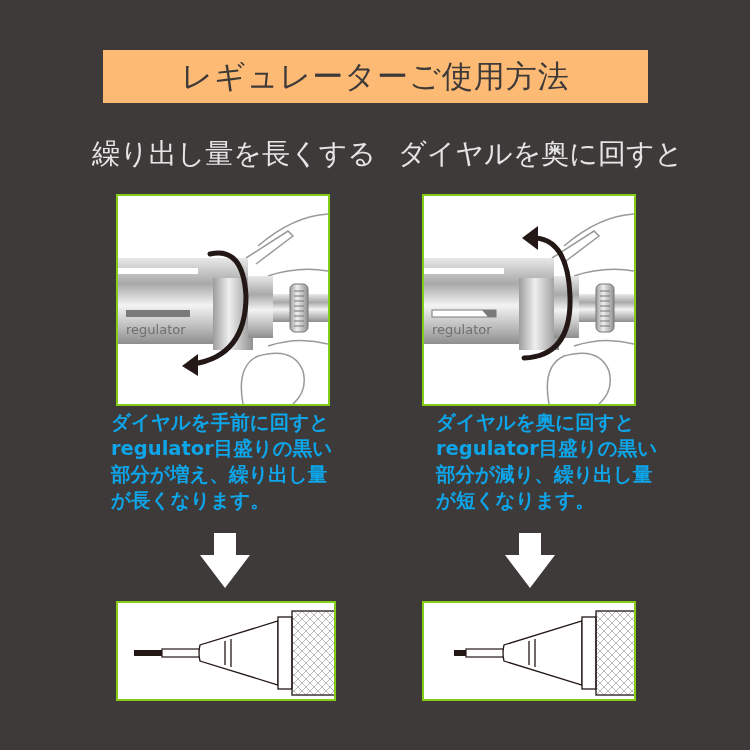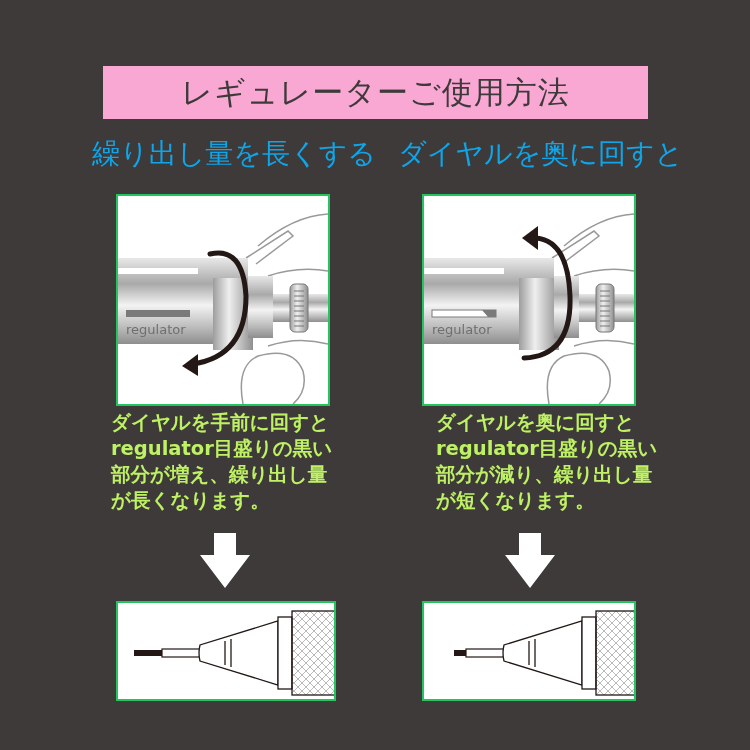--- a/index.html
+++ b/index.html
@@ -2,31 +2,31 @@
 <html><head>
 <meta charset="utf-8">
 <style>
   html, body { margin:0; padding:0; }
   body {
     width:750px; height:750px; background:#3e3a39; position:relative; overflow:hidden;
     font-family:"DejaVu Sans", "Liberation Sans", sans-serif; color:#fff;
   }
   .title-box {
     position:absolute; left:103px; top:50px; width:545px; height:53px;
-    background:#f9a8d4; color:#3e3a39; display:flex; align-items:center; justify-content:center;
-    font-size:31px; letter-spacing:1px;margin-top:16px;
+    background:#fdba74; color:#3e3a39; display:flex; align-items:center; justify-content:center;
+    font-size:31px; letter-spacing:1px;
   }
   .col-heading {
-    position:absolute; top:135px; font-size:28px; color:#0ea5e9; white-space:nowrap; letter-spacing:0px;
+    position:absolute; top:135px; font-size:28px; color:#e5e5e5; white-space:nowrap; letter-spacing:0px;
   }
   .img-box {
-    position:absolute; background:#fff; border:2px solid #22c55e; box-sizing:border-box; overflow:hidden;
+    position:absolute; background:#fff; border:2px solid #84cc16; box-sizing:border-box; overflow:hidden;
   }
   .desc {
-    position:absolute; top:410px; width:240px; font-size:19.5px; line-height:26px; color:#bef264; font-weight:bold;
+    position:absolute; top:410px; width:240px; font-size:19.5px; line-height:26px; color:#0ea5e9; font-weight:bold;
     white-space:pre-line;
   }
   .arrow { position:absolute; top:533px; width:50px; height:55px; }
   svg { display:block; }
 </style>
 </head>
 <body>
 
 <div class="title-box">レギュレーターご使用方法</div>
 

